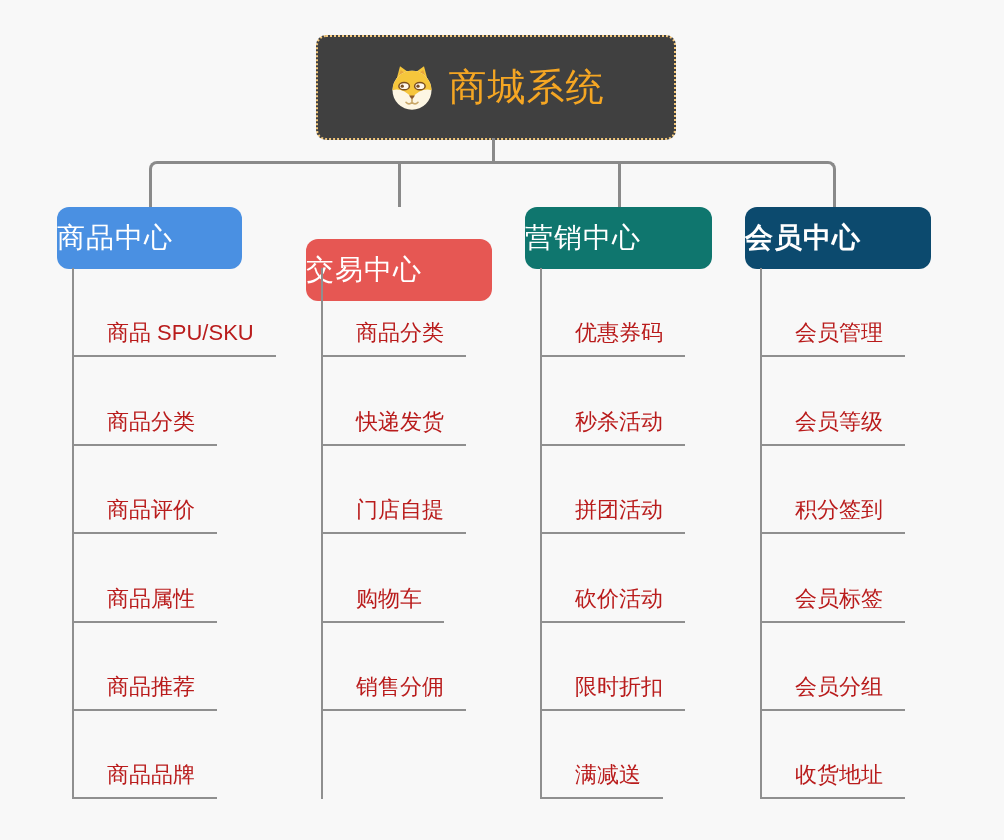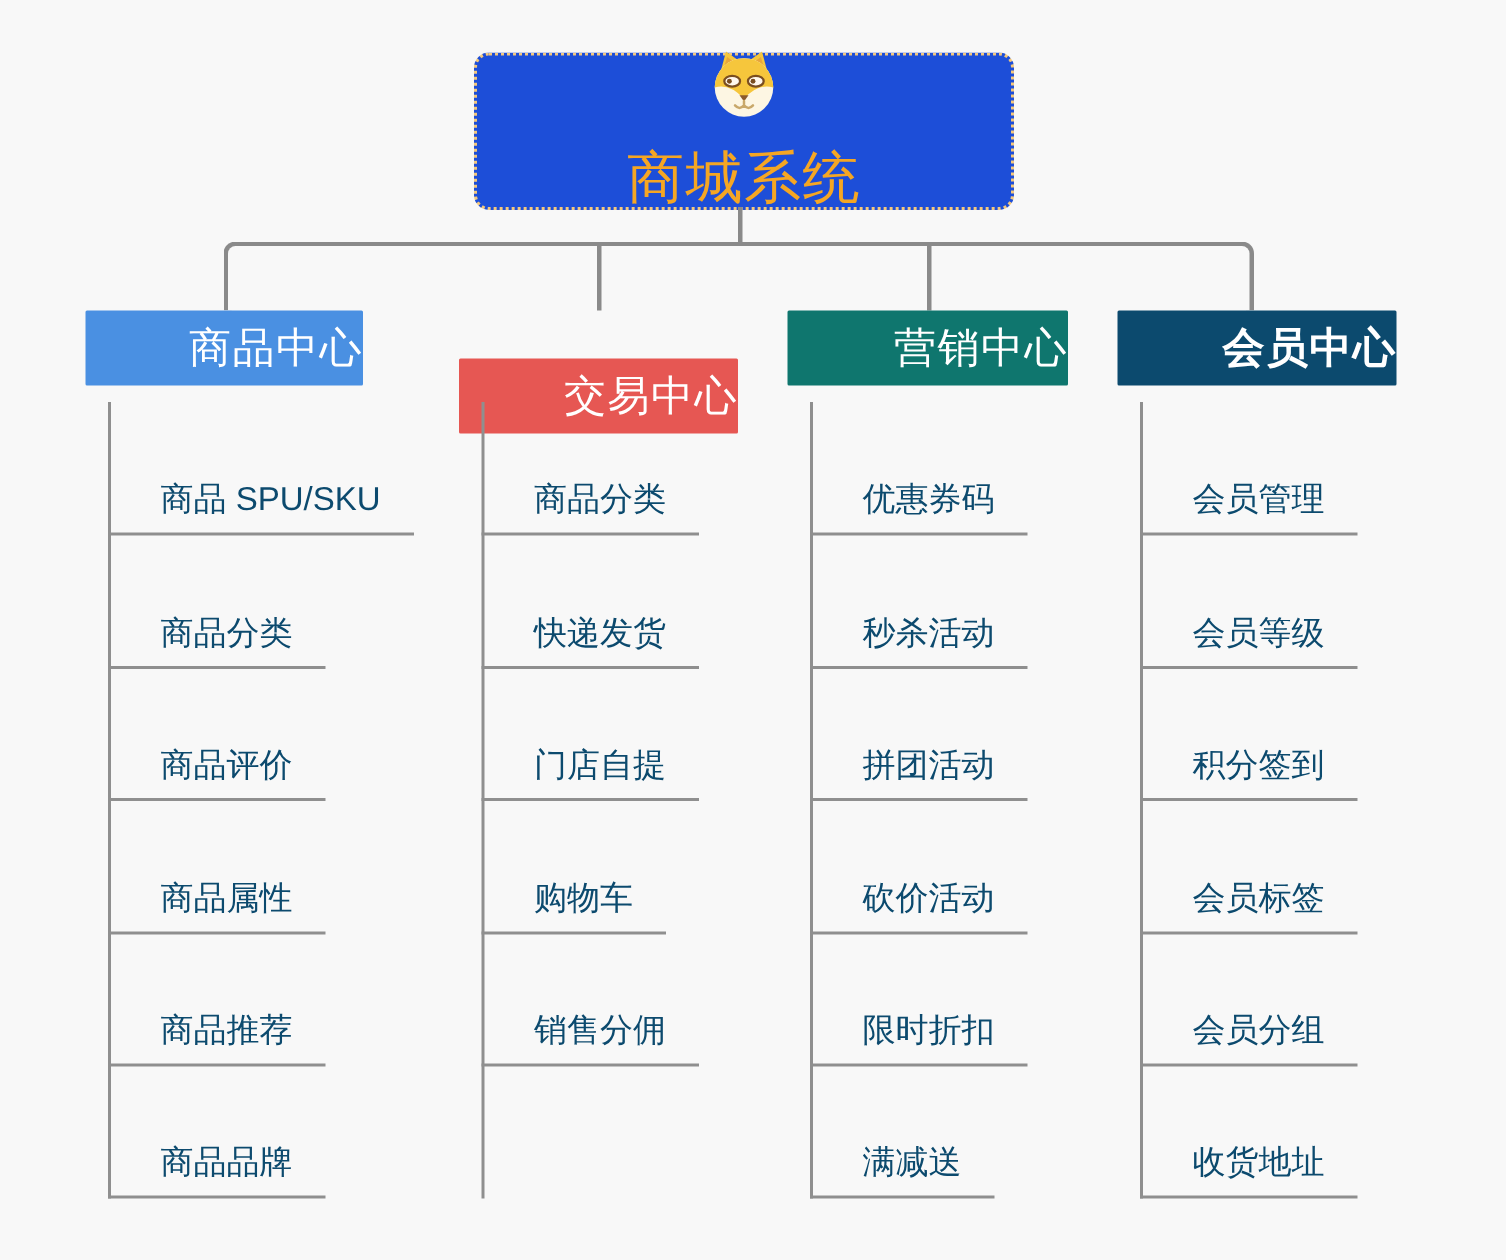--- a/index.html
+++ b/index.html
@@ -11,28 +11,27 @@
     position:relative;
     width:1004px;height:840px;
     background:#f8f8f8;
     overflow:hidden;
   }
 
   
   .root-node{
     position:absolute;left:316px;top:35px;
     width:360px;height:105px;
-    background:#1d4ed8;
+    background:#404040;
     border:2px dotted #f3c87d;
     border-radius:10px;
     box-sizing:border-box;
     display:flex;align-items:center;justify-content:center;
     gap:13px;
     cursor:pointer;
-    flex-direction:column;
   }
   .root-label{
     font-size:38px;
     color:#f5a623;
     letter-spacing:1px;
     white-space:nowrap;
   }
   .dog-icon{width:48px;height:48px;flex:0 0 auto;}
 
   
@@ -51,25 +50,25 @@
   }
   .drop{
     position:absolute;top:163px;
     width:3px;height:44px;background:#8a8a8a;
   }
   .drop-2{left:398px;}
   .drop-3{left:618px;}
 
   
   .branch-header{
-    position:absolute;top:207px;height:50px;
-    border-radius:1px;
+    position:absolute;top:207px;height:62px;
+    border-radius:12px;
     color:#ffffff;
     font-size:28px;
-    display:flex;align-items:center;justify-content:flex-end;
+    display:flex;align-items:center;justify-content:flex-start;
     letter-spacing:1px;
     cursor:pointer;
   }
   .bh0{left:57px;width:185px;}
   .bh1{left:306px;width:186px;}
   .bh2{left:525px;width:187px;}
   .bh3{left:745px;width:186px;}
 
   
   .col-line{
@@ -90,21 +89,21 @@
   .c3{left:760px;}
 
   .leaf{
     height:88.4px;
     display:flex;align-items:flex-end;
     width:fit-content;
     box-sizing:border-box;
     padding:0 22px 7px 35px;
     border-bottom:2px solid #8f8f8f;
     font-size:22px;
-    color:#0c4a6e;
+    color:#b91c1c;
     white-space:nowrap;
     cursor:pointer;
   }
 </style>
 </head>
 <body>
 
 <div class="canvas">
 
   <div class="root-node">

